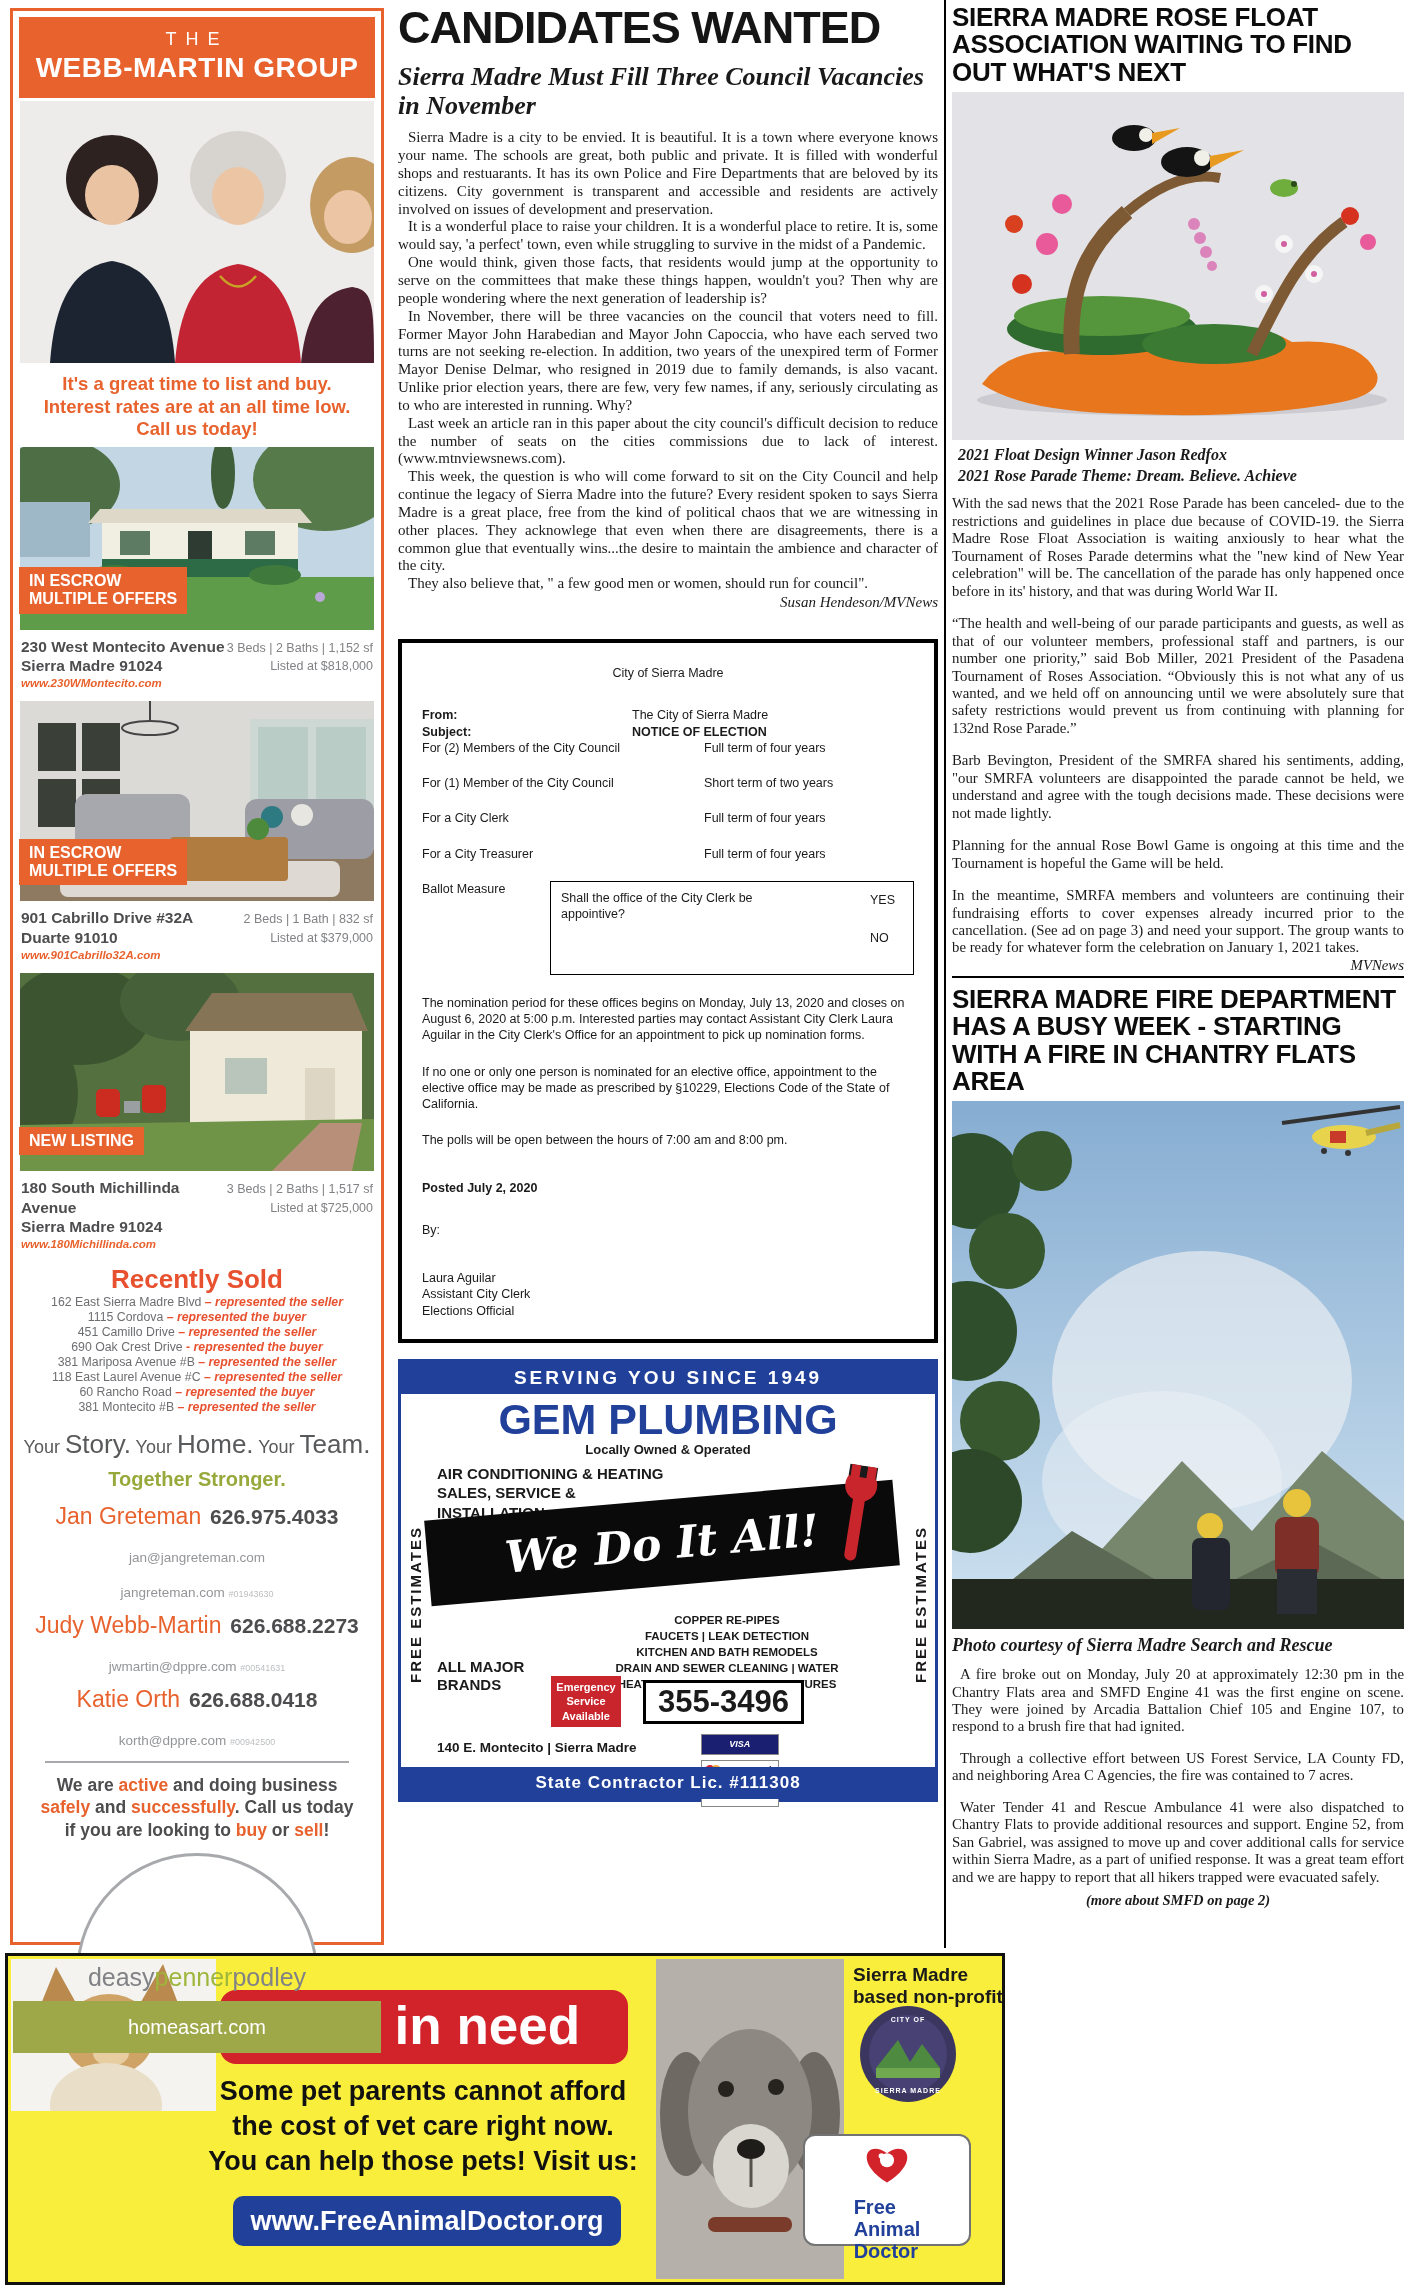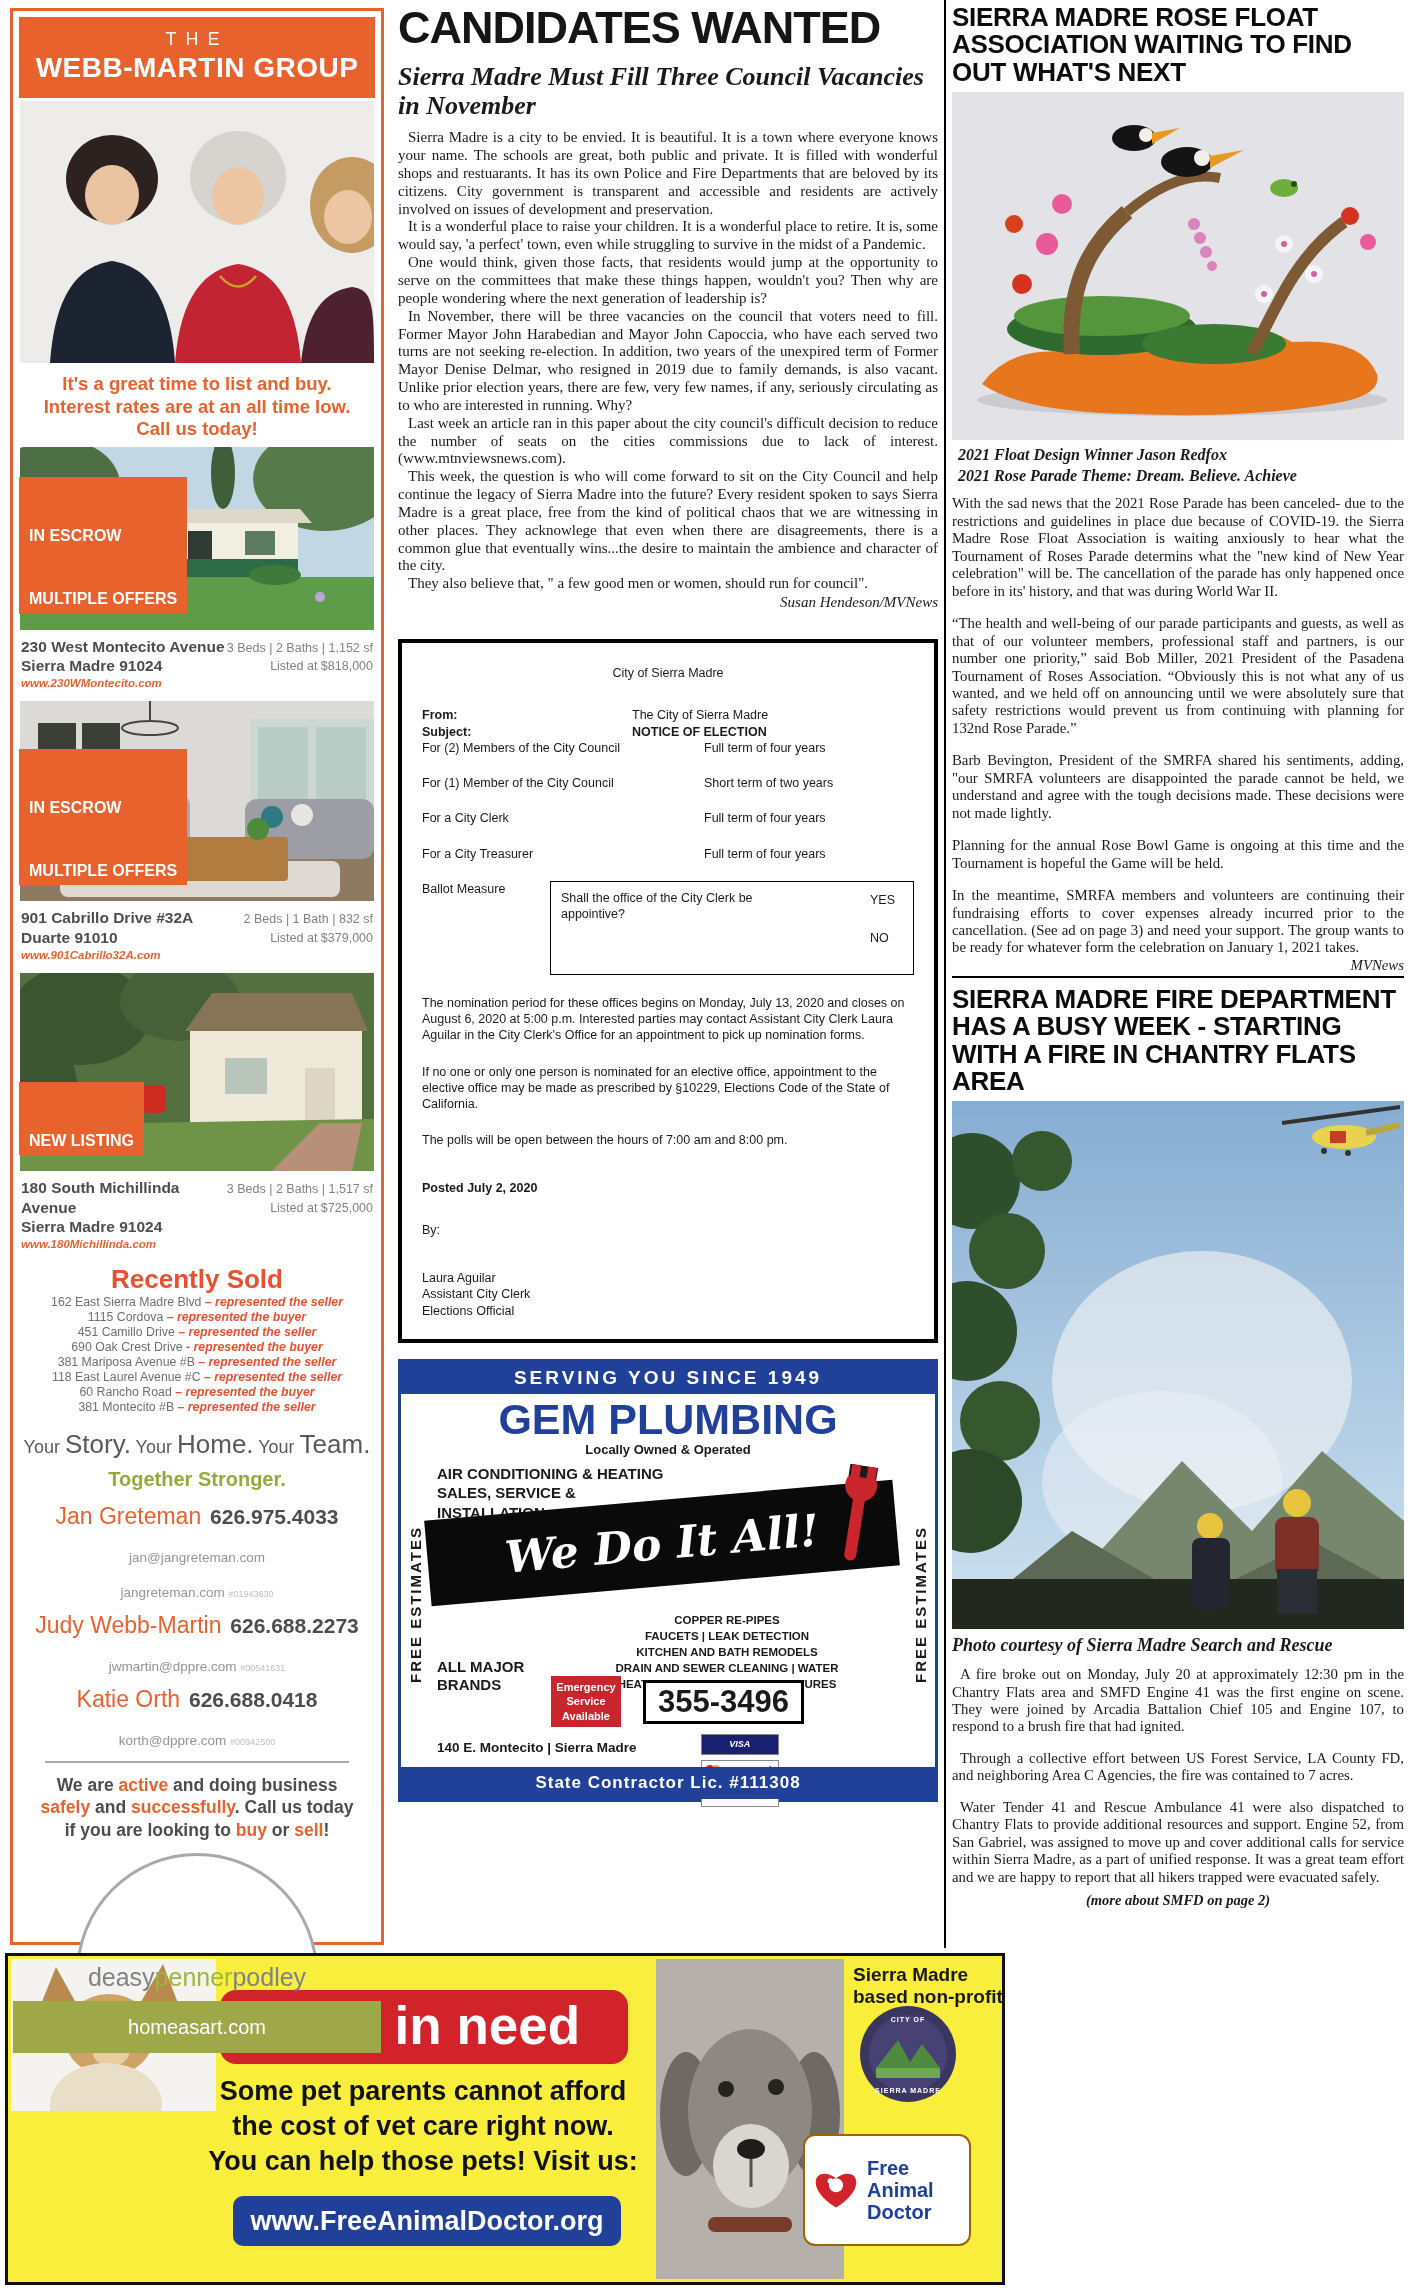--- a/index.html
+++ b/index.html
@@ -8,21 +8,21 @@
   
   .wm{position:absolute;left:10px;top:8px;width:374px;height:1937px;border:3px solid #E8622D;
       background:#fff;box-sizing:border-box;padding:6px;text-align:center;}
   .wm-head{background:#E8622D;color:#fff;padding:12px 0 14px;}
   .wm-head .the{font-size:18px;letter-spacing:9px;display:block;}
   .wm-head .nm{font-size:28px;font-weight:bold;letter-spacing:.5px;display:block;margin-top:2px;}
   .ph{position:relative;overflow:hidden;margin-top:3px;}
   .wm-tag{color:#E8622D;font-weight:bold;font-size:18.5px;line-height:1.22;margin:10px 0 6px;}
   .badge{position:absolute;left:0;bottom:16px;background:#E8622D;color:#fff;font-weight:bold;
          font-size:16px;text-align:left;padding:5px 10px;line-height:1.15;}
-  .badge span{display:block;margin-top:45px;}
+  .badge span{display:block;}
   .linfo{display:flex;justify-content:space-between;text-align:left;padding:7px 2px 0;}
   .laddr{font-size:15.5px;font-weight:bold;color:#4D4D4F;line-height:1.25;}
   .lurl{font-size:11.5px;font-style:italic;font-weight:bold;color:#E8622D;margin-top:2px;}
   .lspec{text-align:right;font-size:12.5px;color:#808285;line-height:1.5;padding-top:2px;white-space:nowrap;}
   .soldT{color:#E8512F;font-size:26px;font-weight:bold;margin-top:14px;}
   .srow{font-size:12.3px;line-height:1.22;color:#6D6E71;}
   .srow .rep{color:#E8512F;font-style:italic;font-weight:bold;}
   .story{margin-top:14px;color:#58595B;font-size:18px;}
   .story .big{font-size:26px;}
   .tog{color:#97A93B;font-size:20px;font-weight:bold;margin-top:8px;}
@@ -125,22 +125,22 @@
   .pin{position:absolute;left:212px;top:34px;width:408px;height:74px;background:#D2232A;border-radius:16px;
        color:#fff;font-weight:bold;font-size:53px;text-align:center;line-height:72px;}
   .plines{position:absolute;left:165px;top:118px;width:500px;text-align:center;font-weight:bold;
           font-size:27px;line-height:1.3;color:#111;}
   .purl{position:absolute;left:225px;top:240px;width:388px;height:50px;background:#21409A;border-radius:10px;
         color:#fff;font-weight:bold;font-size:27px;text-align:center;line-height:50px;}
   .gdog{position:absolute;left:648px;top:3px;width:188px;height:320px;overflow:hidden;background:#b5b1aa;}
   .npx{position:absolute;left:845px;top:8px;width:150px;font-weight:bold;font-size:19px;line-height:1.15;text-align:left;}
   .seal{position:absolute;left:852px;top:50px;width:96px;height:96px;}
   .sealtxt{position:absolute;width:96px;text-align:center;color:#fff;font-size:7px;letter-spacing:1px;font-weight:bold;}
-  .fad{position:absolute;left:795px;top:178px;width:168px;height:112px;background:#fff;border:2px solid #a16207;
-       border-radius:12px;display:flex;align-items:center;gap:8px;padding:6px 8px;box-sizing:border-box;}
+  .fad{position:absolute;left:795px;top:178px;width:168px;height:112px;background:#fff;border:2px solid #737373;
+       border-radius:12px;display:flex;align-items:center;gap:8px;padding:6px 8px;box-sizing:border-box;flex-direction:column;}
   .fadt{color:#21409A;font-weight:bold;font-size:20px;line-height:1.1;text-align:left;}
 </style>
 </head>
 <body>
 
 <div class="page">
 
   <aside class="wm">
     <div class="wm-head">
       <span class="the">THE</span>

